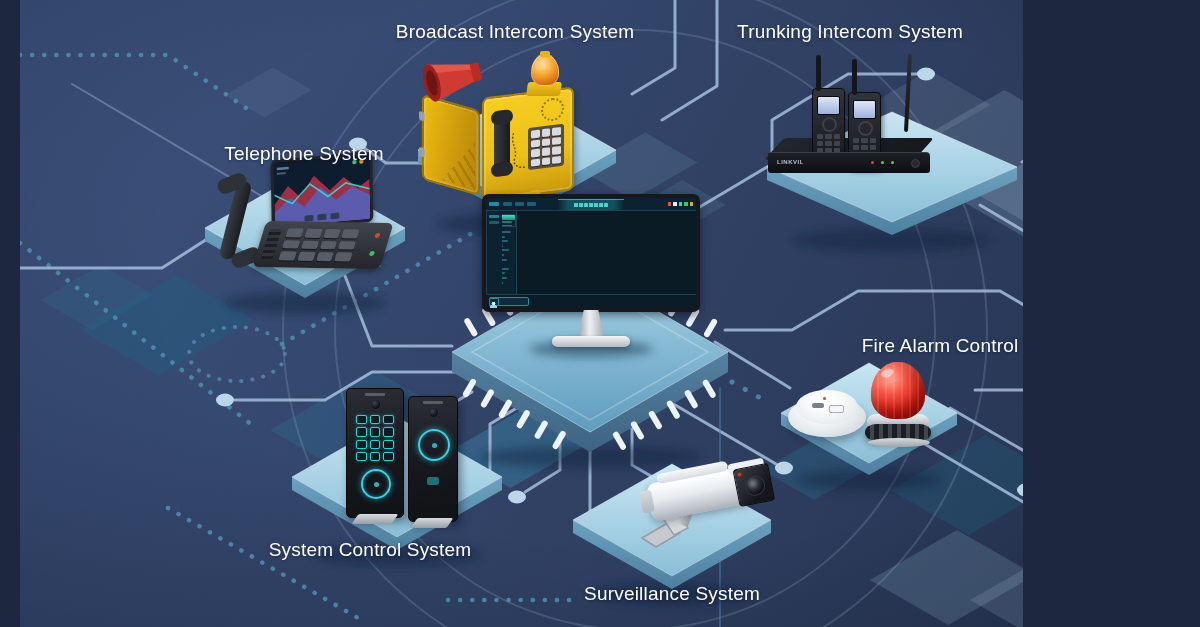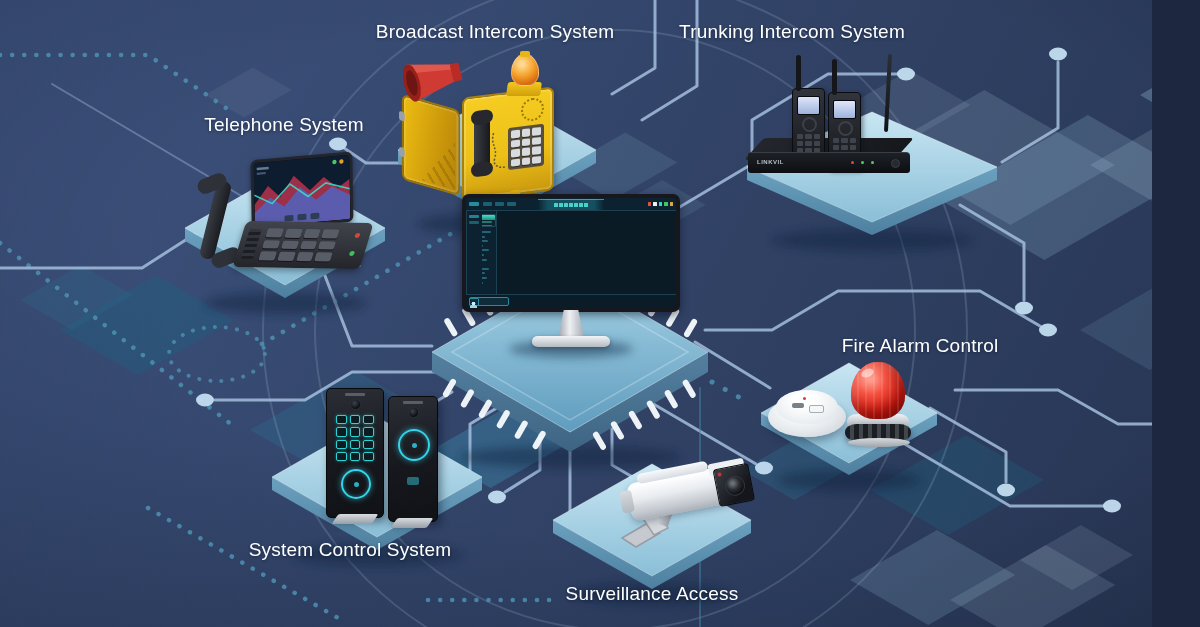--- a/index.html
+++ b/index.html
@@ -1,27 +1,27 @@
 <!DOCTYPE html>
 <html style="--c-bg-top: #3e537f; --c-bg-mid: #33456a; --c-bg-bottom: #283654; --c-platform-top: #c9e6f2; --c-platform-side: #558bab; --c-chip-top: #7fb3d4; --c-circuit-line: #a4bedd; --c-dotted-line: #4e90b2; --c-label-text: #ffffff; --c-screen-bg: #0a1b26; --c-screen-teal: #49dfc8; --c-device-yellow: #ecc018; --c-horn-red: #cf3b32; --c-beacon-amber: #f6a22c; --c-alarm-red: #d31a10;"><head>
 <meta charset="utf-8">
 <style>
   html,body{margin:0;padding:0;background:#1d2840;}
-  #stage{position:relative;width:1152px;height:627px;overflow:hidden;
+  #stage{position:relative;width:1003px;height:627px;overflow:hidden;
     font-family:"Liberation Sans","DejaVu Sans",sans-serif;
-    background:linear-gradient(118deg,var(--c-bg-top,#3e537f) 0%,var(--c-bg-mid,#33456a) 45%,var(--c-bg-bottom,#283654) 100%);}
+    background:linear-gradient(118deg,var(--c-bg-top,#3e537f) 0%,var(--c-bg-mid,#33456a) 45%,var(--c-bg-bottom,#283654) 100%);margin-left:20px;}
   #stage::after{content:"";position:absolute;inset:0;pointer-events:none;
     background:radial-gradient(ellipse at 62% 42%,transparent 55%,rgba(10,18,35,.28) 100%);}
   #bg{position:absolute;left:0;top:0;z-index:1;}
 
   .syslabel{position:absolute;z-index:9;transform:translateX(-50%);color:var(--c-label-text,#fff);
     font-size:19px;letter-spacing:.2px;white-space:nowrap;text-shadow:0 1px 3px rgba(10,20,40,.55);}
   .l-broadcast{left:495px;top:21px}
-  .l-trunking{left:792px;top:21px}
-  .l-telephone{left:284px;top:114px}
+  .l-trunking{left:830px;top:21px}
+  .l-telephone{left:284px;top:143px}
   .l-fire{left:920px;top:335px}
   .l-access{left:350px;top:539px}
   .l-surveillance{left:652px;top:583px}
 
   .dev{position:absolute;z-index:5;}
   .dev i,.dev svg,.dev div,.dev span{position:absolute;}
   .grid{display:grid;}
   .grid span{position:static;}
 
   
@@ -743,14 +743,14 @@
     </div>
     <div class="mon-neck"></div>
     <div class="mon-base"></div>
   </div>
 
   <div class="syslabel l-broadcast">Broadcast Intercom System</div>
   <div class="syslabel l-trunking">Trunking Intercom System</div>
   <div class="syslabel l-telephone">Telephone System</div>
   <div class="syslabel l-fire">Fire Alarm Control</div>
   <div class="syslabel l-access">System Control System</div>
-  <div class="syslabel l-surveillance">Surveillance Access</div>
+  <div class="syslabel l-surveillance">Surveillance System</div>
 </div>
 
 </body></html>

